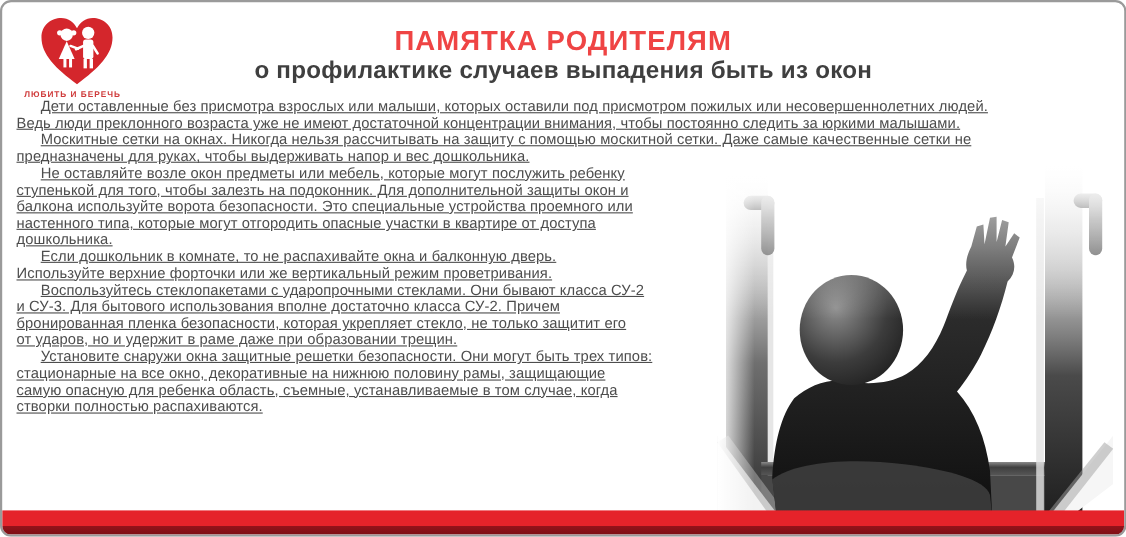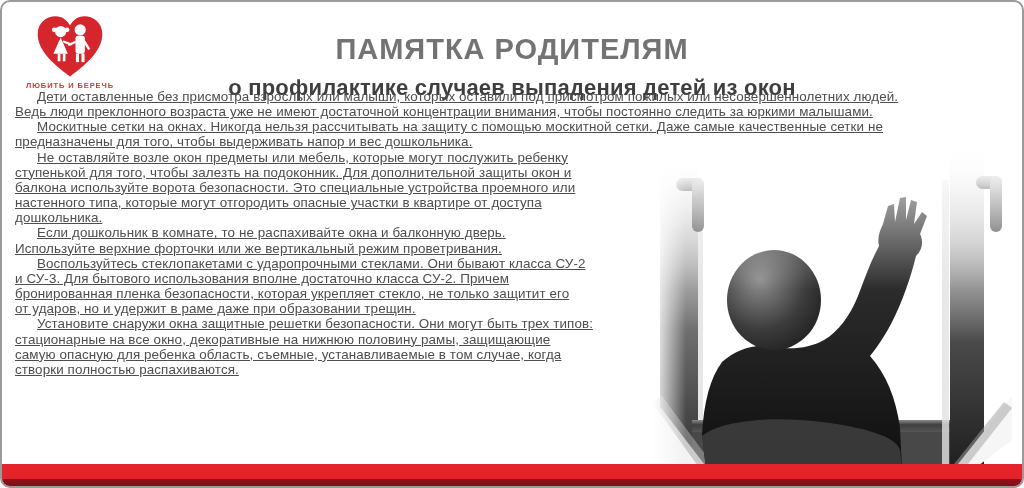--- a/index.html
+++ b/index.html
@@ -1,29 +1,29 @@
 <!DOCTYPE html>
 <html><head>
 <meta charset="utf-8">
 <style>
   html,body{margin:0;padding:0;background:#fff;}
   .poster{
     position:relative;width:1024px;height:488px;box-sizing:border-box;
     border:2px solid #9a9a9a;border-radius:10px;overflow:hidden;background:#ffffff;
     font-family:"Liberation Sans", sans-serif;
   }
-  .logo{position:absolute;left:20px;top:10px;width:96px;text-align:center;}
+  .logo{position:absolute;left:20px;top:10px;width:96px;text-align:left;}
   .logo svg{display:block;margin:0 auto;}
   .logo-caption{
     color:#cf3a3a;font-size:7.5px;font-weight:bold;letter-spacing:.9px;margin-top:1px;
     white-space:nowrap;
   }
   .header{position:absolute;top:22px;left:0;right:0;text-align:center;}
   .title{
-    color:#737373;font-size:29px;font-weight:bold;letter-spacing:1px;line-height:27px;margin:12px;
+    color:#ef4444;font-size:25px;font-weight:bold;letter-spacing:1px;line-height:27px;margin:0;
   }
   .subtitle{
     color:#3f3f3f;font-size:22px;font-weight:bold;letter-spacing:.2px;line-height:25px;margin:0;
   }
   .body-text{
     position:absolute;top:87px;left:13px;right:13px;
     color:#4d4d4d;font-size:13.4px;line-height:15.15px;letter-spacing:.1px;
   }
   .body-text p{margin:0;white-space:pre-line;text-indent:22px;text-decoration:underline;}
   .photo{position:absolute;top:148px;right:10px;width:360px;height:319px;}
@@ -56,28 +56,28 @@
         <rect x="58.5" y="49" width="3.6" height="10"></rect>
         <line x1="52" y1="35" x2="44" y2="38.5" stroke="#ffffff" stroke-width="2.8" stroke-linecap="round"></line>
         <line x1="62" y1="35" x2="67" y2="43" stroke="#ffffff" stroke-width="2.8" stroke-linecap="round"></line>
       </g>
     </svg>
     <div class="logo-caption">ЛЮБИТЬ И БЕРЕЧЬ</div>
   </div>
 
   <div class="header">
     <h1 class="title">ПАМЯТКА РОДИТЕЛЯМ</h1>
-    <h2 class="subtitle">о профилактике случаев выпадения детей из окон</h2>
+    <h2 class="subtitle">о профилактике случаев выпадения быть из окон</h2>
   </div>
 
   <div class="body-text">
     <p>Дети оставленные без присмотра взрослых или малыши, которых оставили под присмотром пожилых или несовершеннолетних людей.
 Ведь люди преклонного возраста уже не имеют достаточной концентрации внимания, чтобы постоянно следить за юркими малышами.</p>
     <p>Москитные сетки на окнах. Никогда нельзя рассчитывать на защиту с помощью москитной сетки. Даже самые качественные сетки не
-предназначены для того, чтобы выдерживать напор и вес дошкольника.</p>
+предназначены для руках, чтобы выдерживать напор и вес дошкольника.</p>
     <p>Не оставляйте возле окон предметы или мебель, которые могут послужить ребенку
 ступенькой для того, чтобы залезть на подоконник. Для дополнительной защиты окон и
 балкона используйте ворота безопасности. Это специальные устройства проемного или
 настенного типа, которые могут отгородить опасные участки в квартире от доступа
 дошкольника.</p>
     <p>Если дошкольник в комнате, то не распахивайте окна и балконную дверь.
 Используйте верхние форточки или же вертикальный режим проветривания.</p>
     <p>Воспользуйтесь стеклопакетами с ударопрочными стеклами. Они бывают класса СУ-2
 и СУ-3. Для бытового использования вполне достаточно класса СУ-2. Причем
 бронированная пленка безопасности, которая укрепляет стекло, не только защитит его

